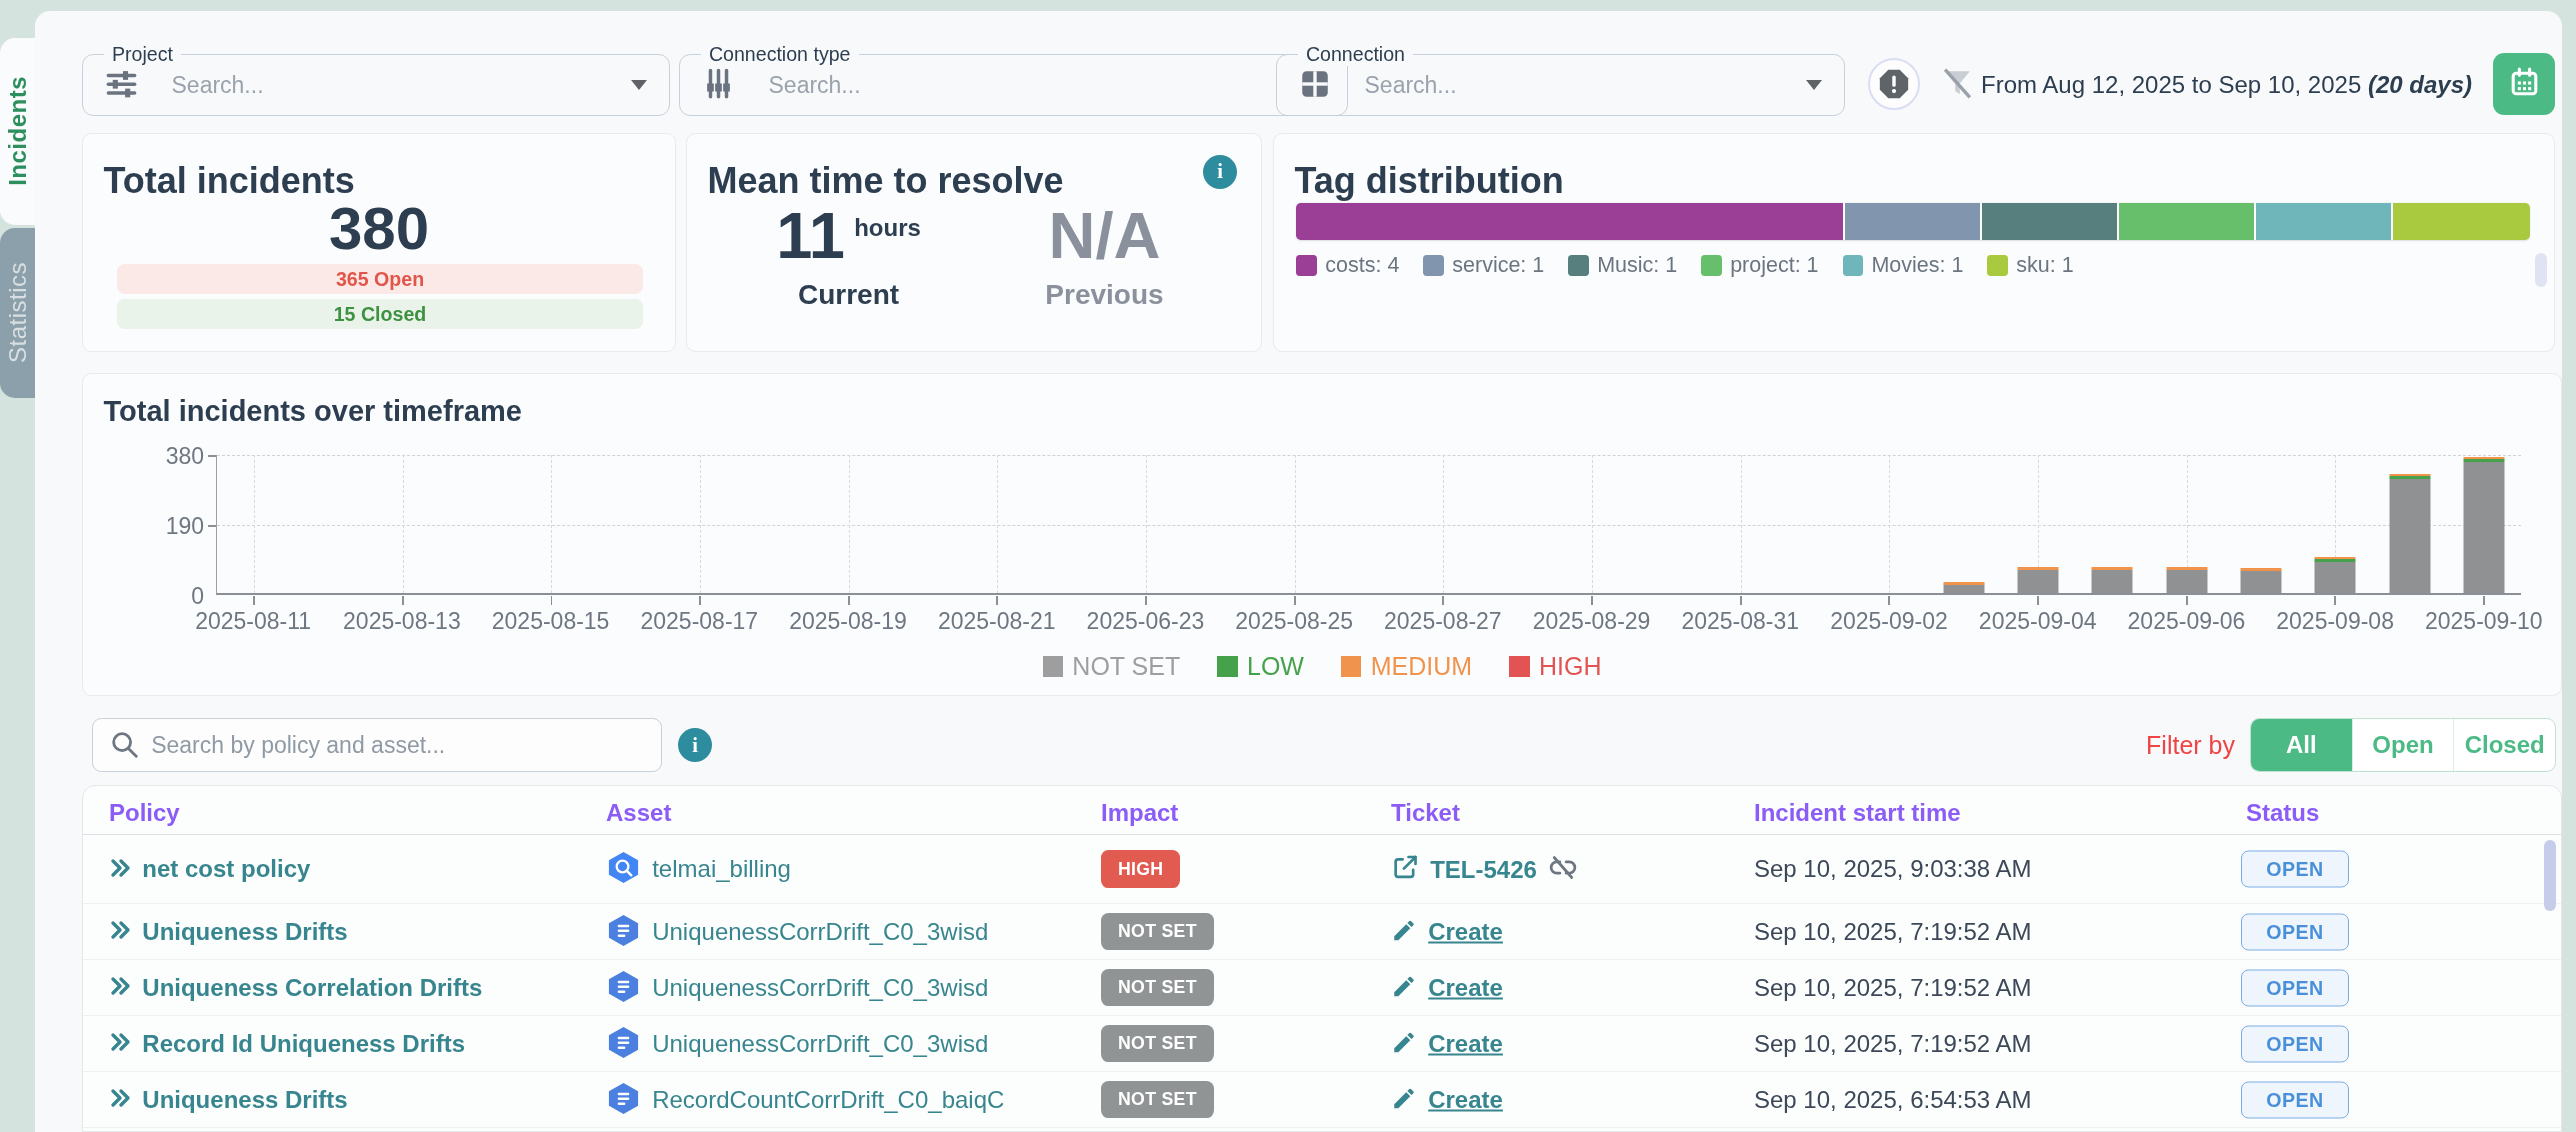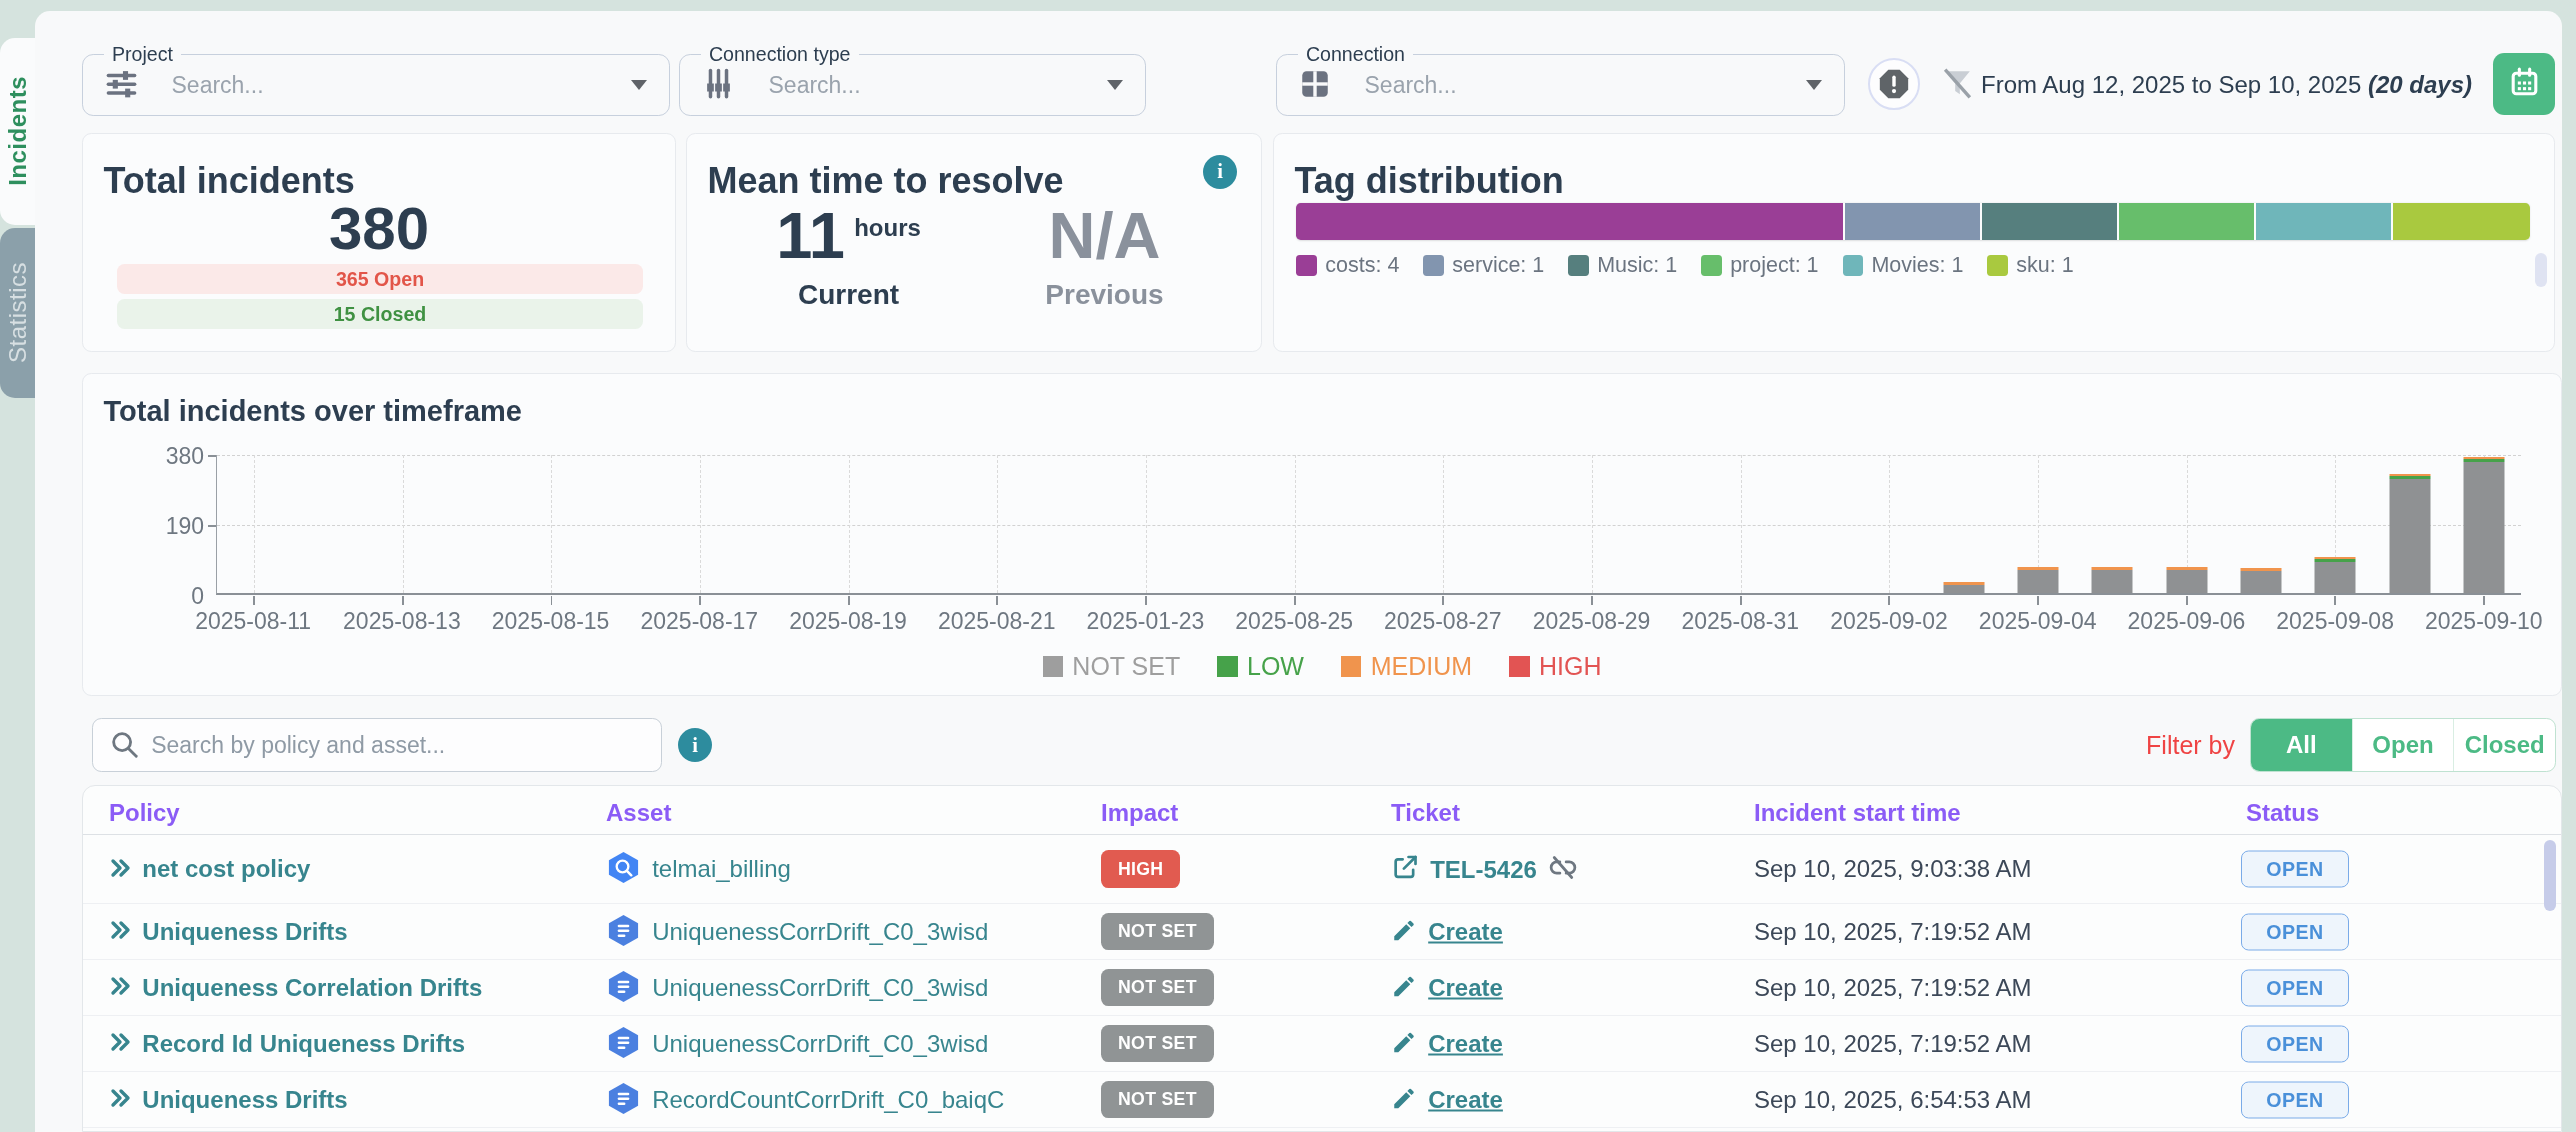--- a/index.html
+++ b/index.html
@@ -18,21 +18,21 @@
   
   .panel { position:absolute; left:35px; top:11.2px; width:2527px; height:1121px; background:#f8f9fa; border-radius:15px 15px 0 0; }
 
   
   .field { position:absolute; top:43px; height:62px; border:0.9px solid #c7d0dd; border-radius:11.2px; display:flex; align-items:center; padding:0 22.4px 0 20.5px; }
   .field-label { position:absolute; top:-12px; left:20.5px; background:#f8f9fa; padding:0 8.4px; font-size:19.6px; color:#2d3e50; }
   .field input { flex:1; border:none; outline:none; background:transparent; font-size:23px; color:#0f172a; margin-left:33px; font-family:"Liberation Sans", sans-serif; }
   .field input::placeholder { color:#9aa3ad; }
   .caret { width:0; height:0; border-left:8.4px solid transparent; border-right:8.4px solid transparent; border-top:10.3px solid #5f6368; }
   .f-project { left:47px; width:588px; }
-  .f-conntype { left:644px; width:467px; }
+  .f-conntype { left:644px; width:669px; }
   .f-connection { left:1241px; width:569px; }
 
   .warn-circle { position:absolute; left:1833px; top:47px; width:52px; height:52px; border-radius:50%; border:2.8px solid #d9def4; background:#fdfdfe; display:flex; align-items:center; justify-content:center; }
   .filter-off { position:absolute; left:1904px; top:54px; }
   .daterange { position:absolute; top:43px; height:62px; line-height:62px; right:90px; font-size:24px; color:#2d3e50; }
   .daterange b { font-style:italic; font-weight:700; }
   .calendar-btn { position:absolute; left:2458px; top:42px; width:62px; height:62px; background:#4cba85; border-radius:11.2px; border:none; display:flex; align-items:center; justify-content:center; cursor:pointer; }
 
   
   .card { position:absolute; top:122px; height:219px; background:#fbfcfd; border:0.9px solid #e7eaee; border-radius:9.3px; }
@@ -350,21 +350,21 @@
             <div style="height: 2.8px; background: rgb(240, 148, 77);"></div>
           </div>
         </div>
       <div class="xlabels" id="xlabels">
           <div class="xlab" style="left: 1.6129%;">2025-08-11</div>
           <div class="xlab" style="left: 8.06452%;">2025-08-13</div>
           <div class="xlab" style="left: 14.5161%;">2025-08-15</div>
           <div class="xlab" style="left: 20.9677%;">2025-08-17</div>
           <div class="xlab" style="left: 27.4194%;">2025-08-19</div>
           <div class="xlab" style="left: 33.871%;">2025-08-21</div>
-          <div class="xlab" style="left: 40.3226%;">2025-01-23</div>
+          <div class="xlab" style="left: 40.3226%;">2025-06-23</div>
           <div class="xlab" style="left: 46.7742%;">2025-08-25</div>
           <div class="xlab" style="left: 53.2258%;">2025-08-27</div>
           <div class="xlab" style="left: 59.6774%;">2025-08-29</div>
           <div class="xlab" style="left: 66.129%;">2025-08-31</div>
           <div class="xlab" style="left: 72.5806%;">2025-09-02</div>
           <div class="xlab" style="left: 79.0323%;">2025-09-04</div>
           <div class="xlab" style="left: 85.4839%;">2025-09-06</div>
           <div class="xlab" style="left: 91.9355%;">2025-09-08</div>
           <div class="xlab" style="left: 98.3871%;">2025-09-10</div>
         </div>

